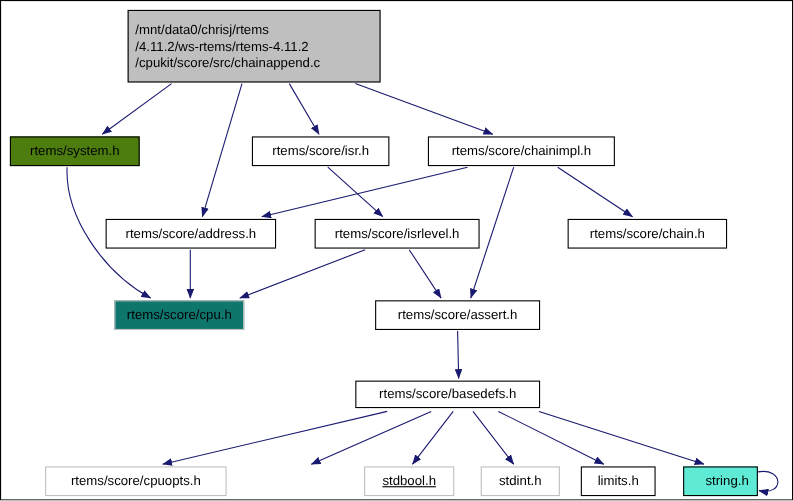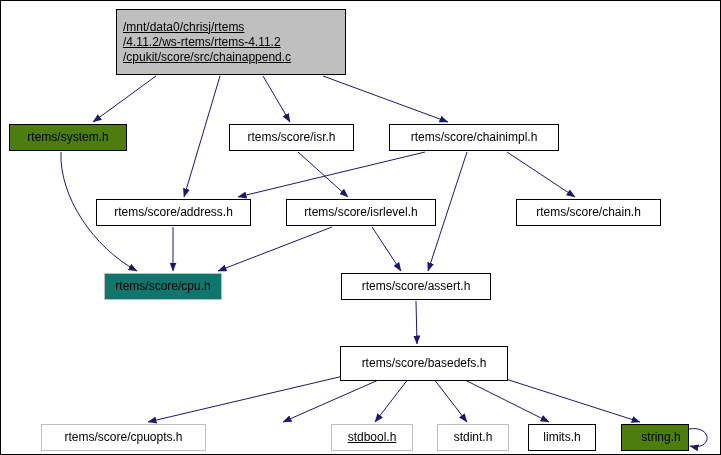--- a/index.html
+++ b/index.html
@@ -16,21 +16,21 @@
   .edge-layer path{stroke-width:1;}
   .node{
     position:absolute;
     box-sizing:border-box;
     border:1px solid #000;
     background:#ffffff;
     display:flex;flex-direction:column;
     justify-content:center;align-items:center;
     font-size:12px;color:#000;
   }
-  .node.left{align-items:flex-start;padding-left:6px;text-decoration:underline;}
+  .node.left{align-items:flex-start;padding-left:6px;}
   .node .lbl{line-height:15px;white-space:nowrap;}
 </style>
 </head>
 <body>
 
 <div class="canvas">
   <svg class="edge-layer" width="721" height="455" viewBox="0 0 721 455" xmlns="http://www.w3.org/2000/svg">
     <defs>
       <marker id="arrow" markerUnits="userSpaceOnUse" markerWidth="9" markerHeight="7" refX="8.5" refY="3.5" orient="auto">
         <path id="arrowhead-path" d="M0,0 L9,3.5 L0,7 Z" fill="#191970"></path>
@@ -80,35 +80,35 @@
       </div>
       <div class="node" style="left: 515px; top: 198px; width: 145px; height: 27px; background: rgb(255, 255, 255); border-color: rgb(0, 0, 0); text-align: center;">
         <div class="lbl">rtems/score/chain.h</div>
       </div>
       <div class="node" style="left: 103px; top: 272px; width: 118px; height: 27px; background: #0f766e; border-color: rgb(191, 191, 191); text-align: center;">
         <div class="lbl">rtems/score/cpu.h</div>
       </div>
       <div class="node" style="left: 340px; top: 272px; width: 150px; height: 27px; background: rgb(255, 255, 255); border-color: rgb(0, 0, 0); align-items: center;">
         <div class="lbl">rtems/score/assert.h</div>
       </div>
-      <div class="node" style="left: 339px; top: 345px; width: 168px; height: 35px; background: rgb(255, 255, 255); border-color: rgb(0, 0, 0);">
+      <div class="node" style="left: 322px; top: 345px; width: 168px; height: 25px; background: rgb(255, 255, 255); border-color: rgb(0, 0, 0);">
         <div class="lbl">rtems/score/basedefs.h</div>
       </div>
       <div class="node" style="left: 40px; top: 423px; width: 165px; height: 27px; background: rgb(255, 255, 255); border-color: rgb(191, 191, 191);">
         <div class="lbl">rtems/score/cpuopts.h</div>
       </div>
       <div class="node" style="left: 233px; top: 444px; width: 75px; height: 27px; background: rgb(255, 255, 255); border-color: rgb(191, 191, 191); margin-top: 23px;">
         <div class="lbl">stddef.h</div>
       </div>
       <div class="node" style="left: 330px; top: 423px; width: 82px; height: 27px; background: rgb(255, 255, 255); border-color: rgb(191, 191, 191); text-decoration: underline;">
         <div class="lbl">stdbool.h</div>
       </div>
       <div class="node" style="left: 436px; top: 423px; width: 72px; height: 27px; background: rgb(255, 255, 255); border-color: rgb(191, 191, 191);">
         <div class="lbl">stdint.h</div>
       </div>
       <div class="node" style="left: 527px; top: 423px; width: 68px; height: 27px; background: rgb(255, 255, 255); border-color: rgb(0, 0, 0);">
         <div class="lbl">limits.h</div>
       </div>
-      <div class="node" style="left: 620px; top: 423px; width: 68px; height: 27px; background: #4d7c0f; border-color: rgb(0, 0, 0); padding-left: 12px;">
+      <div class="node" style="left: 620px; top: 423px; width: 68px; height: 27px; background: #5eead4; border-color: rgb(0, 0, 0); padding-left: 12px;">
         <div class="lbl">string.h</div>
       </div>
     </div>
 </div>
 
 </body></html>

